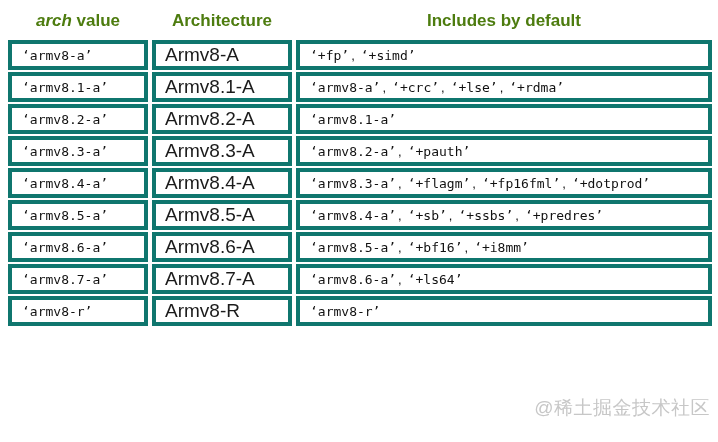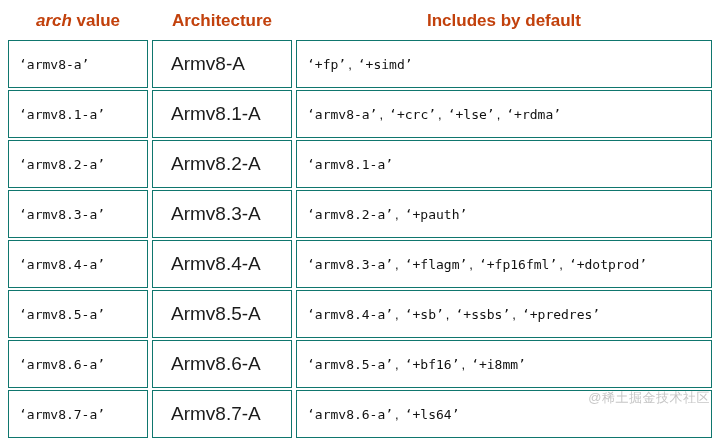--- a/index.html
+++ b/index.html
@@ -9,43 +9,43 @@
   }
   table.arch-table{
     position:absolute;left:4px;top:2px;width:712px;
     border-collapse:separate;border-spacing:4px 2px;table-layout:fixed;
   }
   col.c1{width:140px}
   col.c2{width:140px}
   col.c3{width:416px}
   th{
     border:none;padding:0;height:34px;vertical-align:middle;
-    text-align:center;font-size:17px;font-weight:bold;color:#c2410c;
+    text-align:center;font-size:17px;font-weight:bold;color:#4d7c0f;
   }
   th i{font-style:italic;}
   td.cell{
-    border:1px solid #0f766e;box-sizing:border-box;height:48px;
+    border:4px solid #0f766e;box-sizing:border-box;height:28px;
     vertical-align:middle;background:#fff;overflow:hidden;white-space:nowrap;
   }
   td.code-cell{padding:0 10px;}
   td.arch-name-cell{
-    padding:0 18px;font-size:19px;color:#1b1b1b;
+    padding:0 9px;font-size:19px;color:#1b1b1b;
     font-family:"Liberation Sans",sans-serif;
   }
   .code{
     font-family:"DejaVu Sans Mono","Liberation Mono",monospace;
     font-size:13px;color:#111;
   }
   .sep{
     font-family:"Liberation Sans",sans-serif;
     font-size:13px;color:#111;margin:0 6px 0 2px;
   }
   .watermark{
-    position:absolute;right:8px;bottom:35px;
-    font-size:13px;color:#c7c7c7;letter-spacing:0.5px;
+    position:absolute;right:8px;bottom:21px;
+    font-size:19px;color:#c7c7c7;letter-spacing:0.5px;
     font-family:"Liberation Sans",sans-serif;
   }
 </style>
 </head>
 <body>
 
 <div class="page">
   <table class="arch-table">
     <colgroup>
       <col class="c1">
@@ -93,16 +93,21 @@
         <tr>
           <td class="cell code-cell"><span class="code">‘armv8.6-a’</span></td>
           <td class="cell arch-name-cell">Armv8.6-A</td>
           <td class="cell code-cell"><span class="code">‘armv8.5-a’</span><span class="sep">,</span><span class="code">‘+bf16’</span><span class="sep">,</span><span class="code">‘+i8mm’</span></td>
         </tr>
         <tr>
           <td class="cell code-cell"><span class="code">‘armv8.7-a’</span></td>
           <td class="cell arch-name-cell">Armv8.7-A</td>
           <td class="cell code-cell"><span class="code">‘armv8.6-a’</span><span class="sep">,</span><span class="code">‘+ls64’</span></td>
         </tr>
+        <tr>
+          <td class="cell code-cell"><span class="code">‘armv8-r’</span></td>
+          <td class="cell arch-name-cell">Armv8-R</td>
+          <td class="cell code-cell"><span class="code">‘armv8-r’</span></td>
+        </tr>
       </tbody>
   </table>
   <div class="watermark">@稀土掘金技术社区</div>
 </div>
 
 </body></html>

